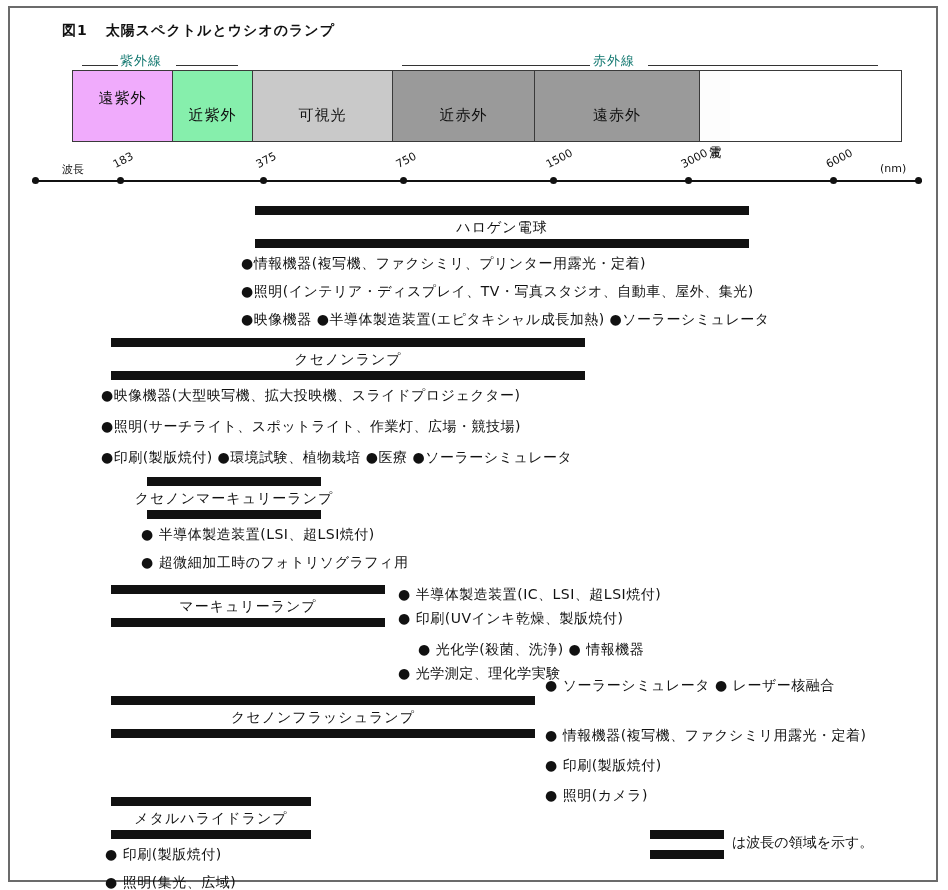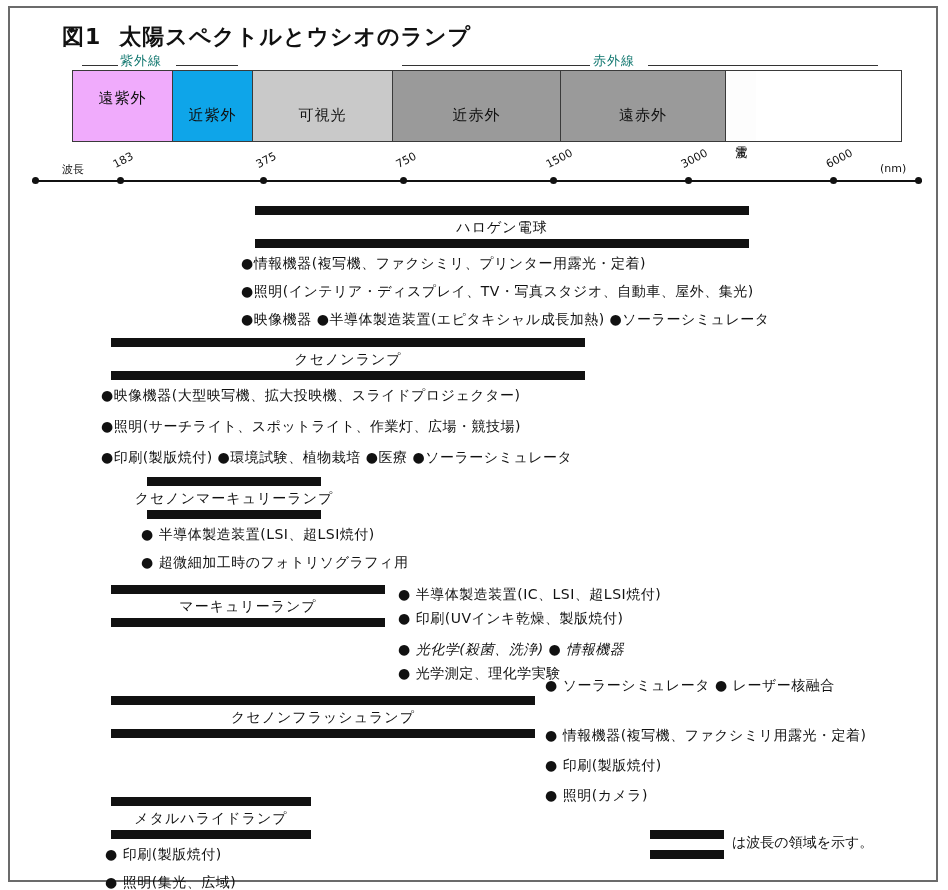--- a/index.html
+++ b/index.html
@@ -7,21 +7,21 @@
   #page{
     position:relative;width:948px;height:890px;overflow:hidden;
     background:#ffffff;
   }
   #frame{
     position:absolute;left:8px;top:6px;width:930px;height:876px;
     border:2px solid #6b6b6b;box-sizing:border-box;background:#fff;
   }
   
   #title{
-    position:absolute;left:52px;top:14px;font-size:22px;color:#111;
+    position:absolute;left:52px;top:14px;font-size:14px;color:#111;
     letter-spacing:1px;white-space:nowrap;font-weight:bold;
   }
   #title .num{margin-right:18px;}
   
   #band{
     position:absolute;left:62px;top:62px;width:830px;height:72px;
     border:1px solid #3a3a3a;box-sizing:border-box;display:flex;
   }
   .seg{
     position:relative;height:100%;box-sizing:border-box;
@@ -31,21 +31,21 @@
   .seg:last-child{border-right:none;}
   .seg .lbl{
     font-size:15px;color:#111;padding-bottom:16px;white-space:nowrap;
     letter-spacing:1px;
   }
   .seg.vertical .lbl{
     writing-mode:vertical-rl;text-orientation:upright;padding-bottom:4px;
     font-size:12px;line-height:1.05;letter-spacing:0px;
   }
   .s-uvfar{background:#f0abfc;align-items:center;}
-  .s-uvnear{background:#0ea5e9;}
+  .s-uvnear{background:#86efac;}
   .s-vis{background:#c9c9c9;}
   .s-irnear{background:#9a9a9a;}
   .s-irmid{background:#9a9a9a;}
   .s-irfar{background:#9a9a9a;}
   .s-radio{background:#fdfdfd;}
   
   .grouplbl{
     position:absolute;font-size:13px;color:#0f766e;white-space:nowrap;
     letter-spacing:1px;
   }
@@ -98,21 +98,21 @@
     <div id="band">
       <div class="seg s-uvfar" style="width:100px;">
         <span class="lbl">遠紫外</span>
       </div>
       <div class="seg s-uvnear" style="width:80px;">
         <span class="lbl">近紫外</span>
       </div>
       <div class="seg s-vis" style="width:140px;">
         <span class="lbl">可視光</span>
       </div>
-      <div class="seg s-irnear" style="width:168px;">
+      <div class="seg s-irnear" style="width:142px;">
         <span class="lbl">近赤外</span>
       </div>
       <div class="seg s-irfar" style="width:165px;">
         <span class="lbl">遠赤外</span>
       </div>
       <div class="seg s-radio vertical" style="width:30px;">
         <span class="lbl">電波</span>
       </div>
     </div>
 
@@ -156,21 +156,21 @@
     <div class="barlabel" style="left:123px;top:482px;width:202px;">クセノンマーキュリーランプ</div>
     <div class="bar" style="left:137px;top:502px;width:174px;"></div>
     <div class="item" style="left:131px;top:518px;">● 半導体製造装置(LSI、超LSI焼付)</div>
     <div class="item" style="left:131px;top:546px;">● 超微細加工時のフォトリソグラフィ用</div>
 
     <div class="bar" style="left:101px;top:577px;width:274px;"></div>
     <div class="barlabel" style="left:101px;top:590px;width:274px;">マーキュリーランプ</div>
     <div class="bar" style="left:101px;top:610px;width:274px;"></div>
     <div class="item" style="left:388px;top:578px;">● 半導体製造装置(IC、LSI、超LSI焼付)</div>
     <div class="item" style="left:388px;top:602px;">● 印刷(UVインキ乾燥、製版焼付)</div>
-    <div class="item" style="left:388px;top:633px;font-style:italic;">● 光化学(殺菌、洗浄) ● 情報機器</div>
+    <div class="item" style="left:408px;top:633px;">● 光化学(殺菌、洗浄) ● 情報機器</div>
     <div class="item" style="left:388px;top:657px;">● 光学測定、理化学実験</div>
 
     <div class="bar" style="left:101px;top:688px;width:424px;"></div>
     <div class="barlabel" style="left:101px;top:701px;width:424px;">クセノンフラッシュランプ</div>
     <div class="bar" style="left:101px;top:721px;width:424px;"></div>
     <div class="item" style="left:535px;top:669px;">● ソーラーシミュレータ ● レーザー核融合</div>
     <div class="item" style="left:535px;top:719px;">● 情報機器(複写機、ファクシミリ用露光・定着)</div>
     <div class="item" style="left:535px;top:749px;">● 印刷(製版焼付)</div>
     <div class="item" style="left:535px;top:779px;">● 照明(カメラ)</div>
 

